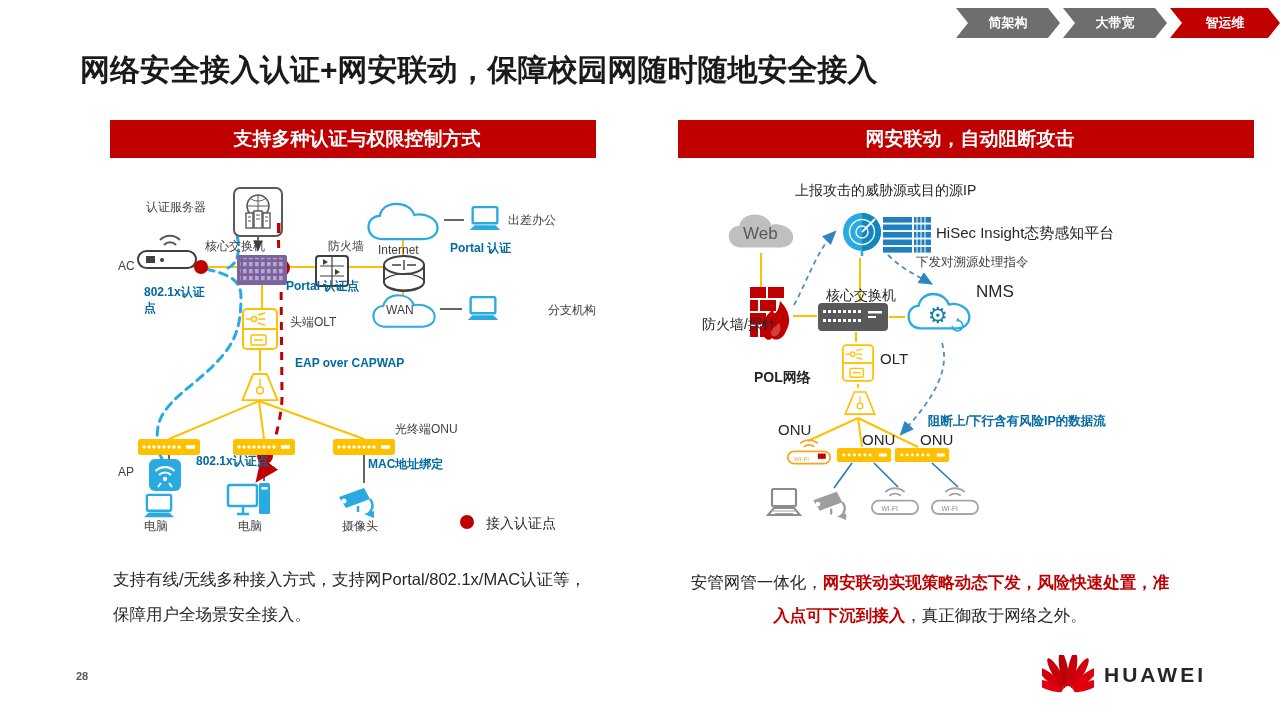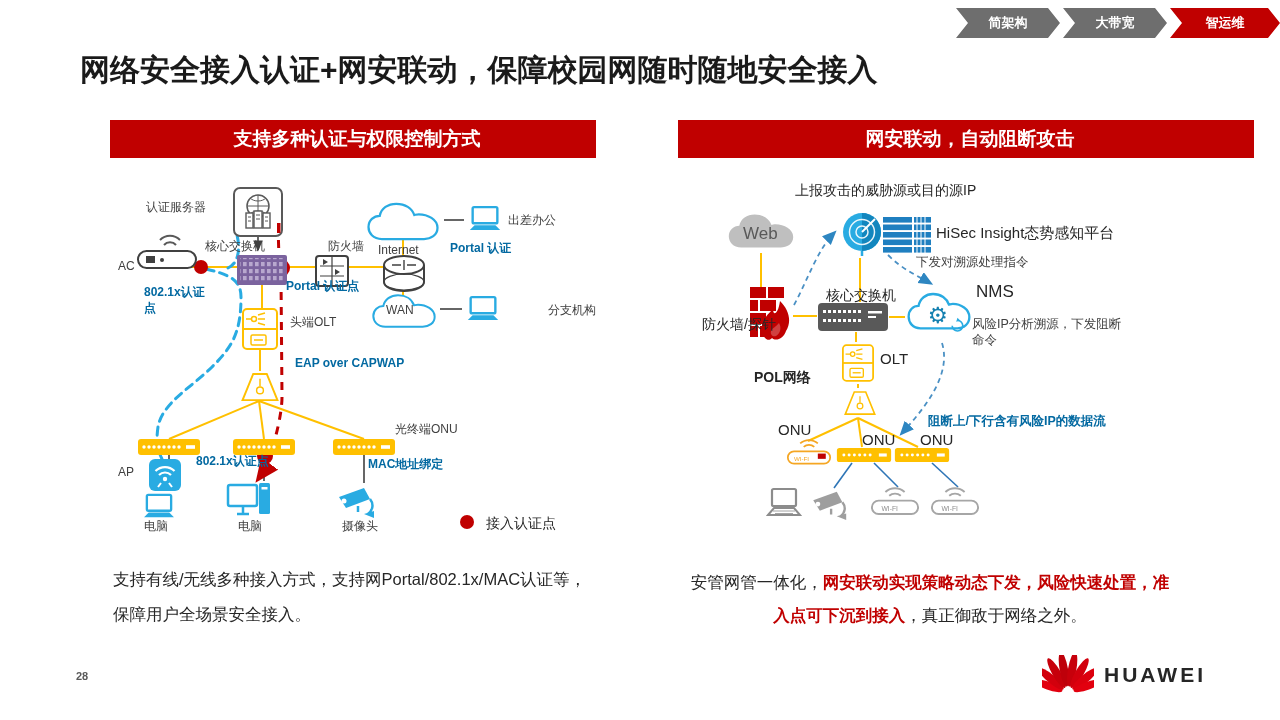--- a/index.html
+++ b/index.html
@@ -439,22 +439,20 @@
     <rect x="2" y="14" width="48" height="14" rx="7" fill="#fff" stroke="#A6A6A6" stroke-width="2"></rect>
     <text x="12" y="24.5" font-size="7" fill="#8C8C8C">WI-FI</text>
   </svg>
 
   <div class="lbl md" style="left:105px;top:6px;">上报攻击的威胁源或目的源IP</div>
   <div class="lbl" style="left:246px;top:48px;font-size:15px;color:#262626;">HiSec Insight态势感知平台</div>
   <div class="lbl" style="left:226px;top:79px;font-size:12.5px;">下发对溯源处理指令</div>
   <div class="lbl md" style="left:12px;top:140px;">防火墙/探针</div>
   <div class="lbl md" style="left:136px;top:111px;">核心交换机</div>
   <div class="lbl xl" style="left:286px;top:106px;">NMS</div>
-  <div class="lbl pre" style="left:282px;top:141px;font-size:12.5px;">风险IP分析溯源，下发阻断
-命令</div>
   <div class="lbl" style="left:190px;top:174px;font-size:15px;color:#262626;">OLT</div>
   <div class="lbl red md" style="left:64px;top:193px;">POL网络</div>
   <div class="lbl" style="left:88px;top:245px;font-size:15px;color:#262626;">ONU</div>
   <div class="lbl" style="left:172px;top:255px;font-size:15px;color:#262626;">ONU</div>
   <div class="lbl" style="left:230px;top:255px;font-size:15px;color:#262626;">ONU</div>
   <div class="lbl red" style="left:238px;top:238px;font-size:12.5px;">阻断上/下行含有风险IP的数据流</div>
 </div>
 
 <div class="desc-left">支持有线/无线多种接入方式，支持网Portal/802.1x/MAC认证等，保障用户全场景安全接入。</div>
 <div class="desc-right">

